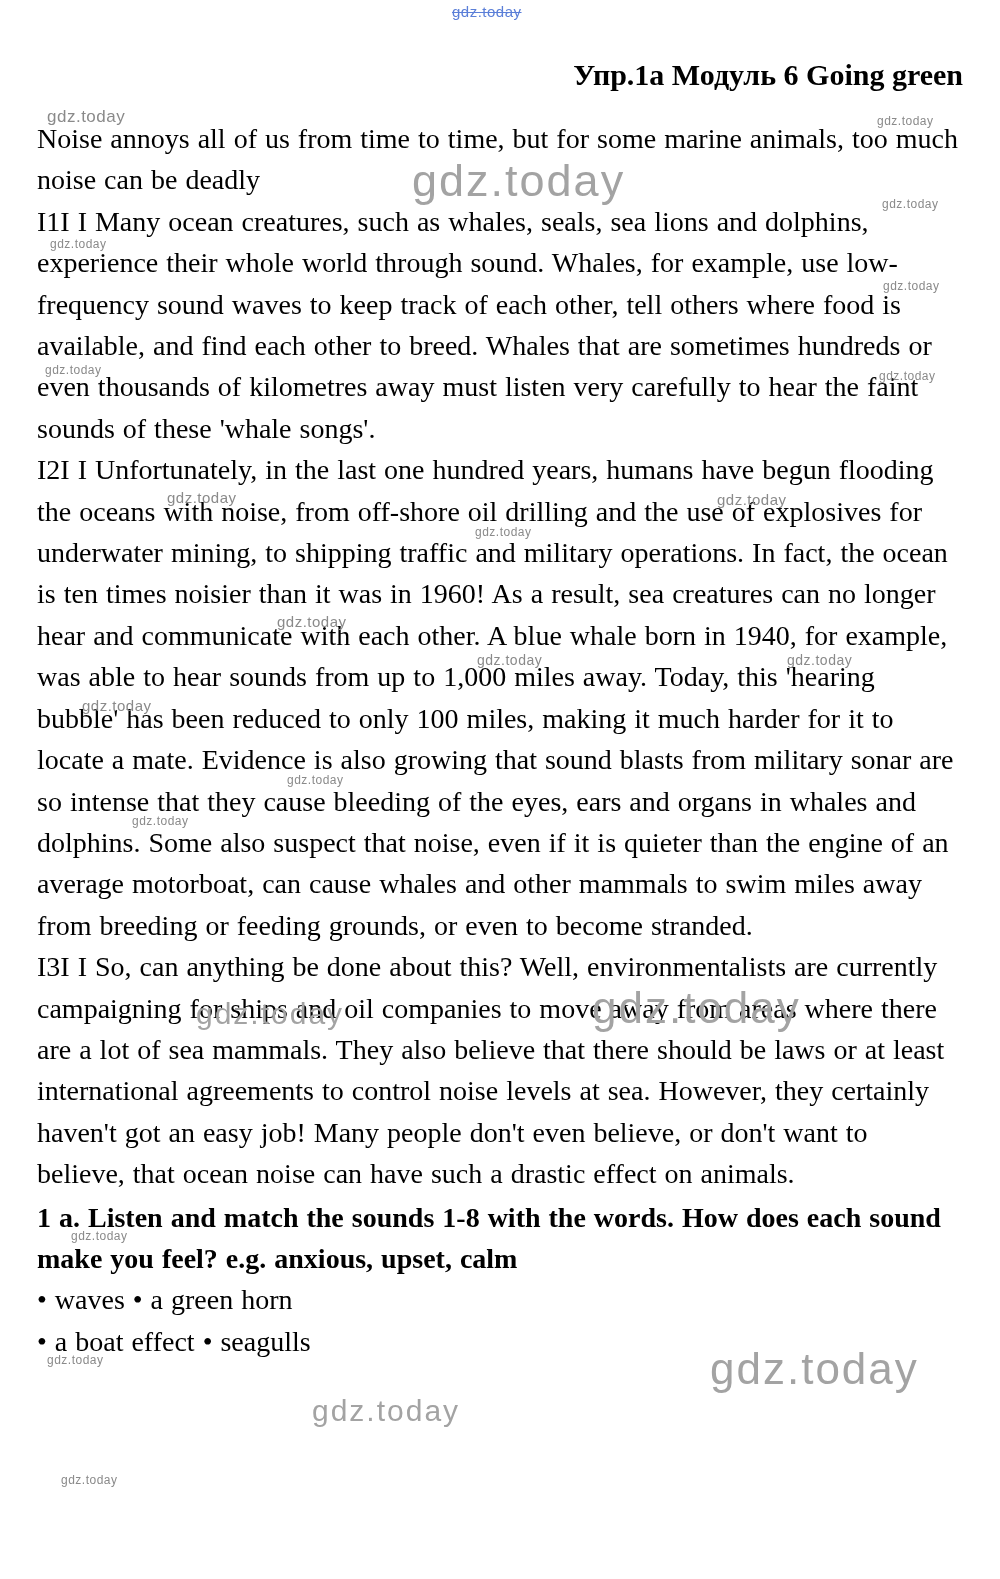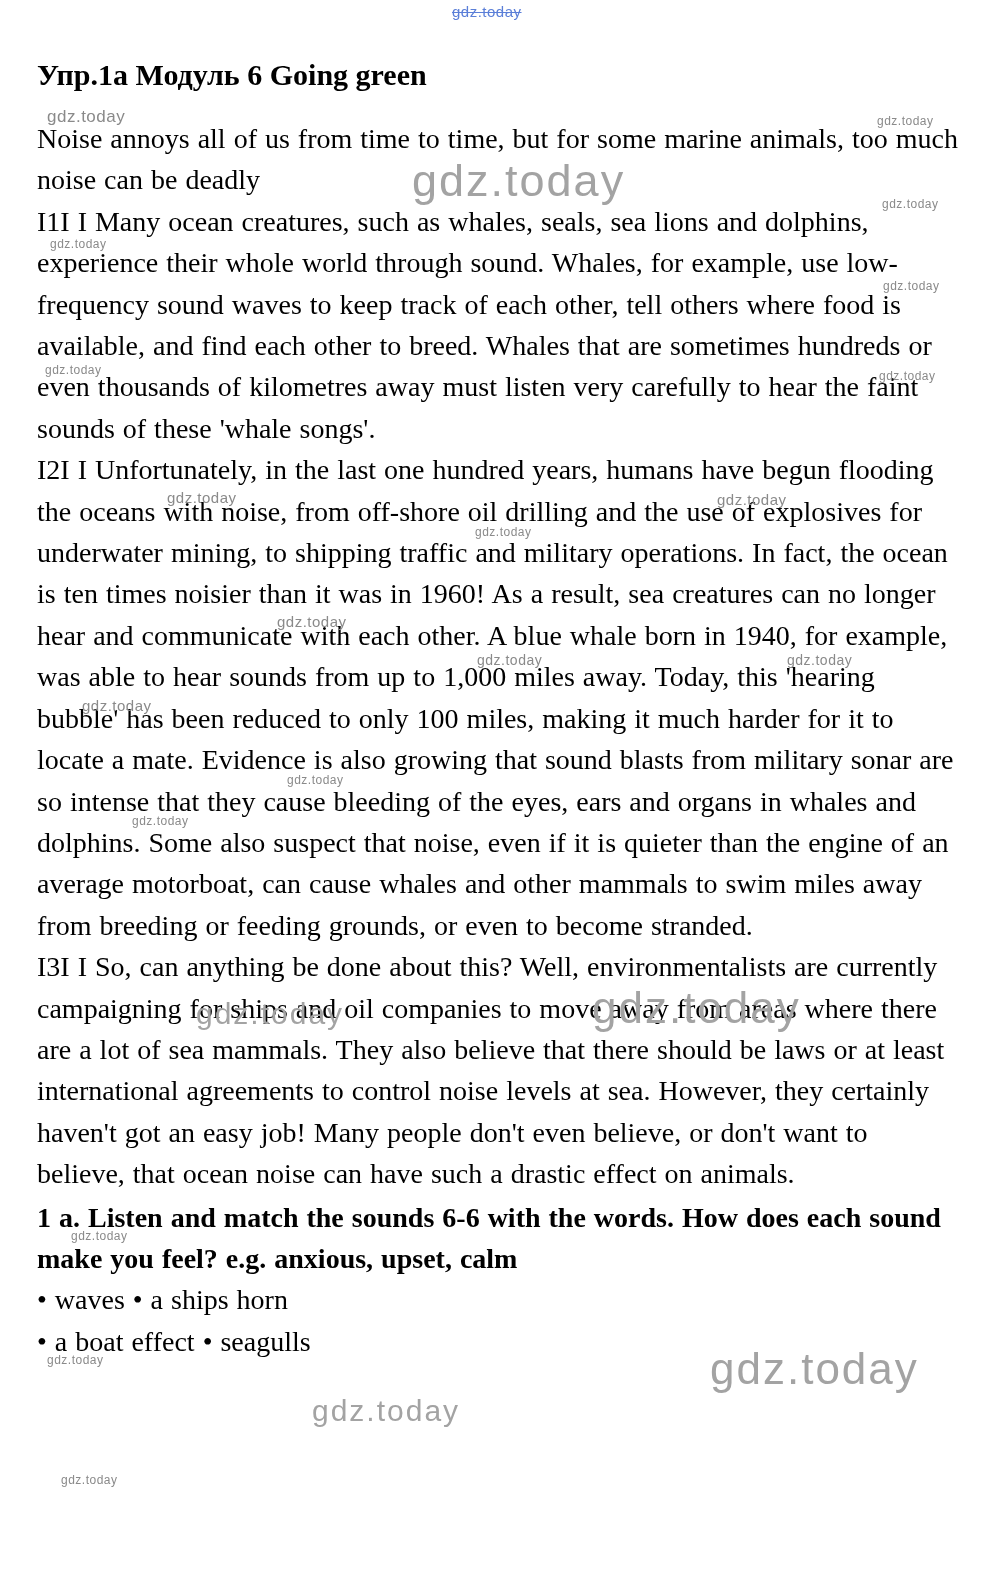--- a/index.html
+++ b/index.html
@@ -13,21 +13,21 @@
     font-family: "Liberation Serif", serif;
     color: var(--text-color, #000000);
   }
   .content {
     position: absolute;
     left: 37px;
     top: 56px;
     width: 926px;
   }
   .title {
-    text-align: left;
+    text-align: right;
     font-size: 30px;
     font-weight: 700;
     line-height: 38px;
     margin-bottom: 24px;
     font-family: "Liberation Serif", serif;
   }
   .body-p {
     font-size: 28px;
     line-height: 41.4px;
     text-align: left;
@@ -89,18 +89,18 @@
   <span class="wm" style="left:61px; top:1473px; font-size:12px;">gdz.today</span>
 
   <div class="content">
     <h1 class="title">Упр.1а Модуль 6 Going green</h1>
 
     <p class="body-p">Noise annoys all of us from time to time, but for some marine animals, too much noise can be deadly</p>
     <p class="body-p">I1I I Many ocean creatures, such as whales, seals, sea lions and dolphins, experience their whole world through sound. Whales, for example, use low-frequency sound waves to keep track of each other, tell others where food is available, and find each other to breed. Whales that are sometimes hundreds or even thousands of kilometres away must listen very carefully to hear the faint sounds of these 'whale songs'.</p>
     <p class="body-p">I2I I Unfortunately, in the last one hundred years, humans have begun flooding the oceans with noise, from off-shore oil drilling and the use of explosives for underwater mining, to shipping traffic and military operations. In fact, the ocean is ten times noisier than it was in 1960! As a result, sea creatures can no longer hear and communicate with each other. A blue whale born in 1940, for example, was able to hear sounds from up to 1,000 miles away. Today, this 'hearing bubble' has been reduced to only 100 miles, making it much harder for it to locate a mate. Evidence is also growing that sound blasts from military sonar are so intense that they cause bleeding of the eyes, ears and organs in whales and dolphins. Some also suspect that noise, even if it is quieter than the engine of an average motorboat, can cause whales and other mammals to swim miles away from breeding or feeding grounds, or even to become stranded.</p>
     <p class="body-p">I3I I So, can anything be done about this? Well, environmentalists are currently campaigning for ships and oil companies to move away from areas where there are a lot of sea mammals. They also believe that there should be laws or at least international agreements to control noise levels at sea. However, they certainly haven't got an easy job! Many people don't even believe, or don't want to believe, that ocean noise can have such a drastic effect on animals.</p>
 
-    <p class="body-p task-heading">1 a. Listen and match the sounds 6-6 with the words. How does each sound make you feel? e.g. anxious, upset, calm</p>
-    <p class="body-p bullet">• waves • a ships horn</p>
+    <p class="body-p task-heading">1 a. Listen and match the sounds 1-8 with the words. How does each sound make you feel? e.g. anxious, upset, calm</p>
+    <p class="body-p bullet">• waves • a green horn</p>
     <p class="body-p bullet">• a boat effect • seagulls</p>
   </div>
 
 </div>
 
 </body></html>

